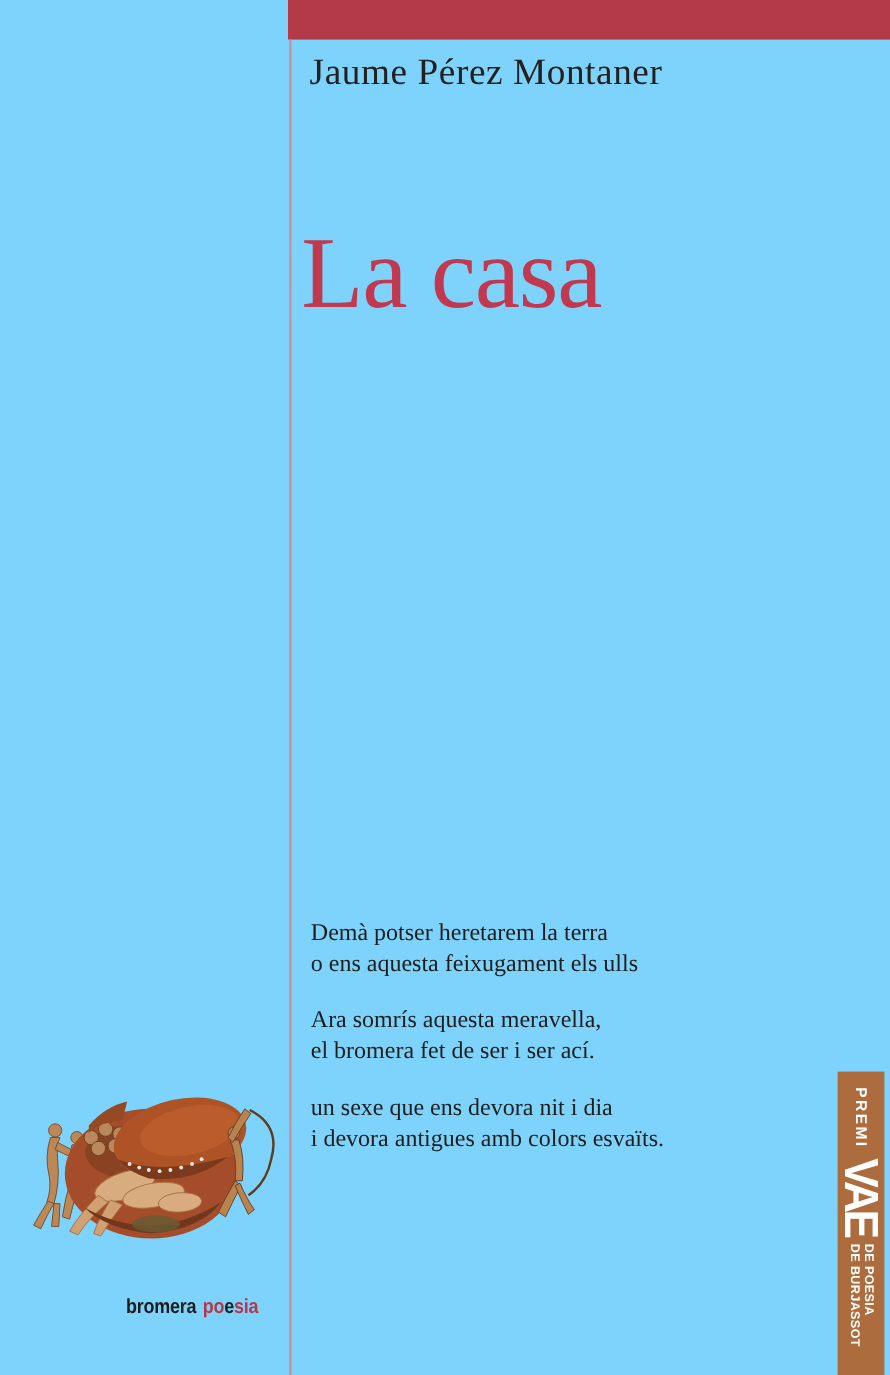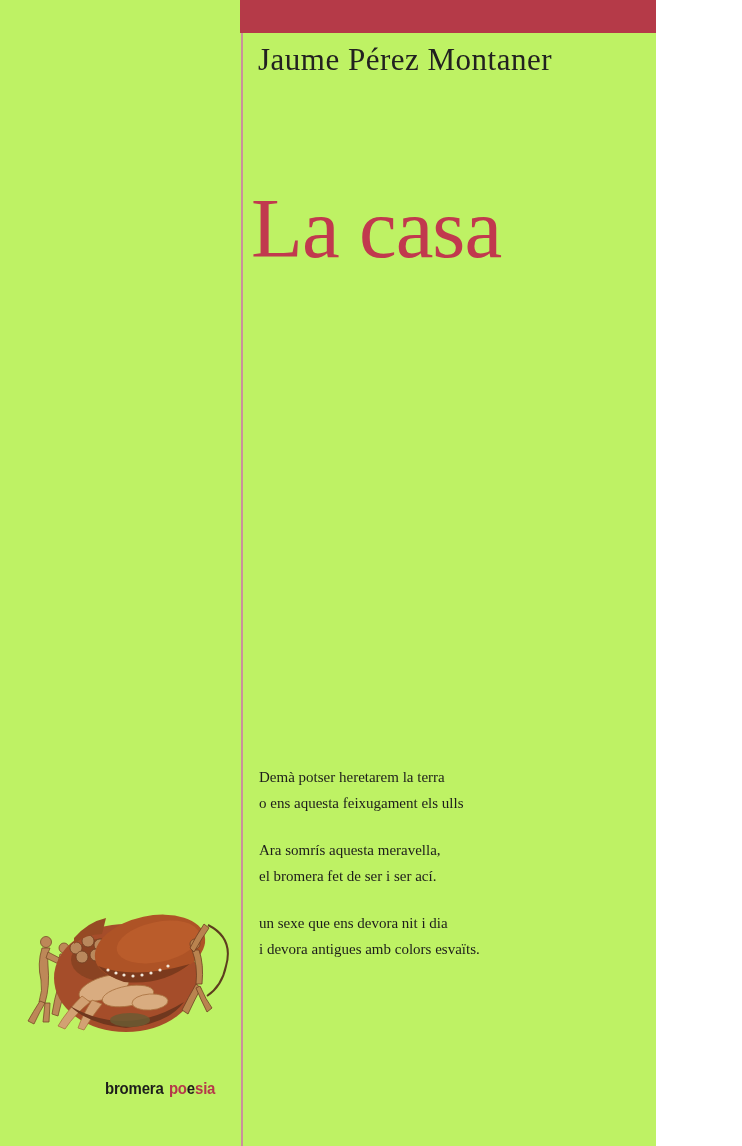--- a/index.html
+++ b/index.html
@@ -1,22 +1,22 @@
 <!DOCTYPE html>
 <html><head>
 <meta charset="utf-8">
 <style>
   html,body{margin:0;padding:0;background:#ffffff;}
-  .cover{position:relative;width:656px;height:1146px;background:#bef264;overflow:hidden;
+  .cover{position:relative;width:742px;height:1146px;background:#7dd3fc;overflow:hidden;
          font-family:"Liberation Serif", serif;}
   .top-bar{position:absolute;left:240px;top:0;width:502px;height:33px;background:#b53a48;}
   .v-rule{position:absolute;left:241px;top:33px;width:2px;height:1113px;background:#c9919b;}
   .author{position:absolute;left:258px;top:42px;font-size:31px;color:#222120;letter-spacing:0.5px;white-space:nowrap;}
   .title{position:absolute;left:251px;top:146px;font-size:85px;line-height:93px;color:#c1394e;letter-spacing:-1px;margin-top:36px;}
-  .poem{position:absolute;left:259px;top:764px;font-size:15px;line-height:26px;color:#1d1d1b;}
+  .poem{position:absolute;left:259px;top:764px;font-size:20px;line-height:26px;color:#1d1d1b;}
   .stanza{margin:0 0 21px 0;}
   .poem-line{white-space:nowrap;}
   .artwork{position:absolute;left:12px;top:902px;width:218px;height:142px;}
   .publisher{position:absolute;left:105px;top:1079px;font-family:"Liberation Sans", sans-serif;
              font-weight:bold;font-size:17px;letter-spacing:-0.2px;transform:scaleX(0.88);
              transform-origin:left center;white-space:nowrap;color:#1d1d1b;}
   .publisher .pub-black{color:#1d1d1b;}
   .publisher .pub-red{color:#b5384a;}
   .publisher .pub-name{margin-right:6px;}
   .ribbon{position:absolute;left:698px;top:893px;width:39px;height:253px;background:#ad6c3d;overflow:hidden;}

